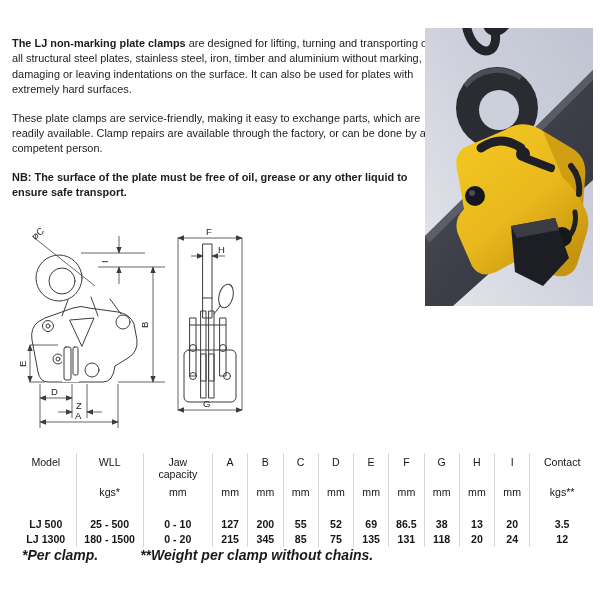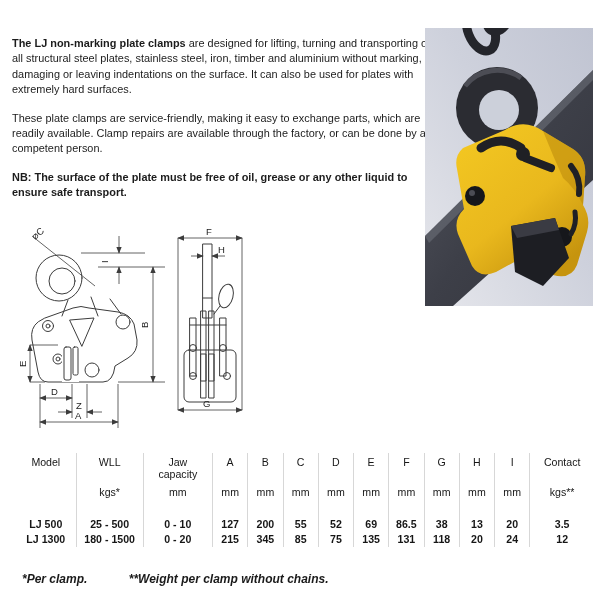--- a/index.html
+++ b/index.html
@@ -25,22 +25,22 @@
   
   .spec { position:absolute; left:16px; top:437px; width:578px;margin-top:16px; }
   table { width:100%; border-collapse:collapse; table-layout:fixed;
           font-size:10.6px; color:#161616; }
   th, td { text-align:center; font-weight:normal; padding:0; vertical-align:top; }
   th + th, td + td { border-left:1px solid #d7d7d7; }
   th .cn { padding-top:3px; min-height:28px; line-height:12px; }
   th .cu { padding:2px 0 6px 0; }
   tbody tr.r0 td { padding-top:13px; }
   tbody td { line-height:15px;font-weight:bold; }
-  .footnotes { position:absolute; left:22px; top:547px; font-size:12px;
-               font-weight:bold; font-style:italic; color:#1a1a1a;margin-top:25px; }
+  .footnotes { position:absolute; left:22px; top:547px; font-size:14px;
+               font-weight:bold; font-style:italic; color:#1a1a1a; }
   .footnotes span { margin-right:0; }
   .fn2 { margin-left:38px; }
 </style>
 </head>
 <body>
 
 <div class="page">
 
   <div class="intro">
     <p><span class="lead">The LJ non-marking plate clamps</span><span> are designed for lifting, turning and transporting of all structural steel plates, stainless steel, iron, timber and aluminium without marking, damaging or leaving indentations on the surface. It can also be used for plates with extremely hard surfaces.</span></p>

